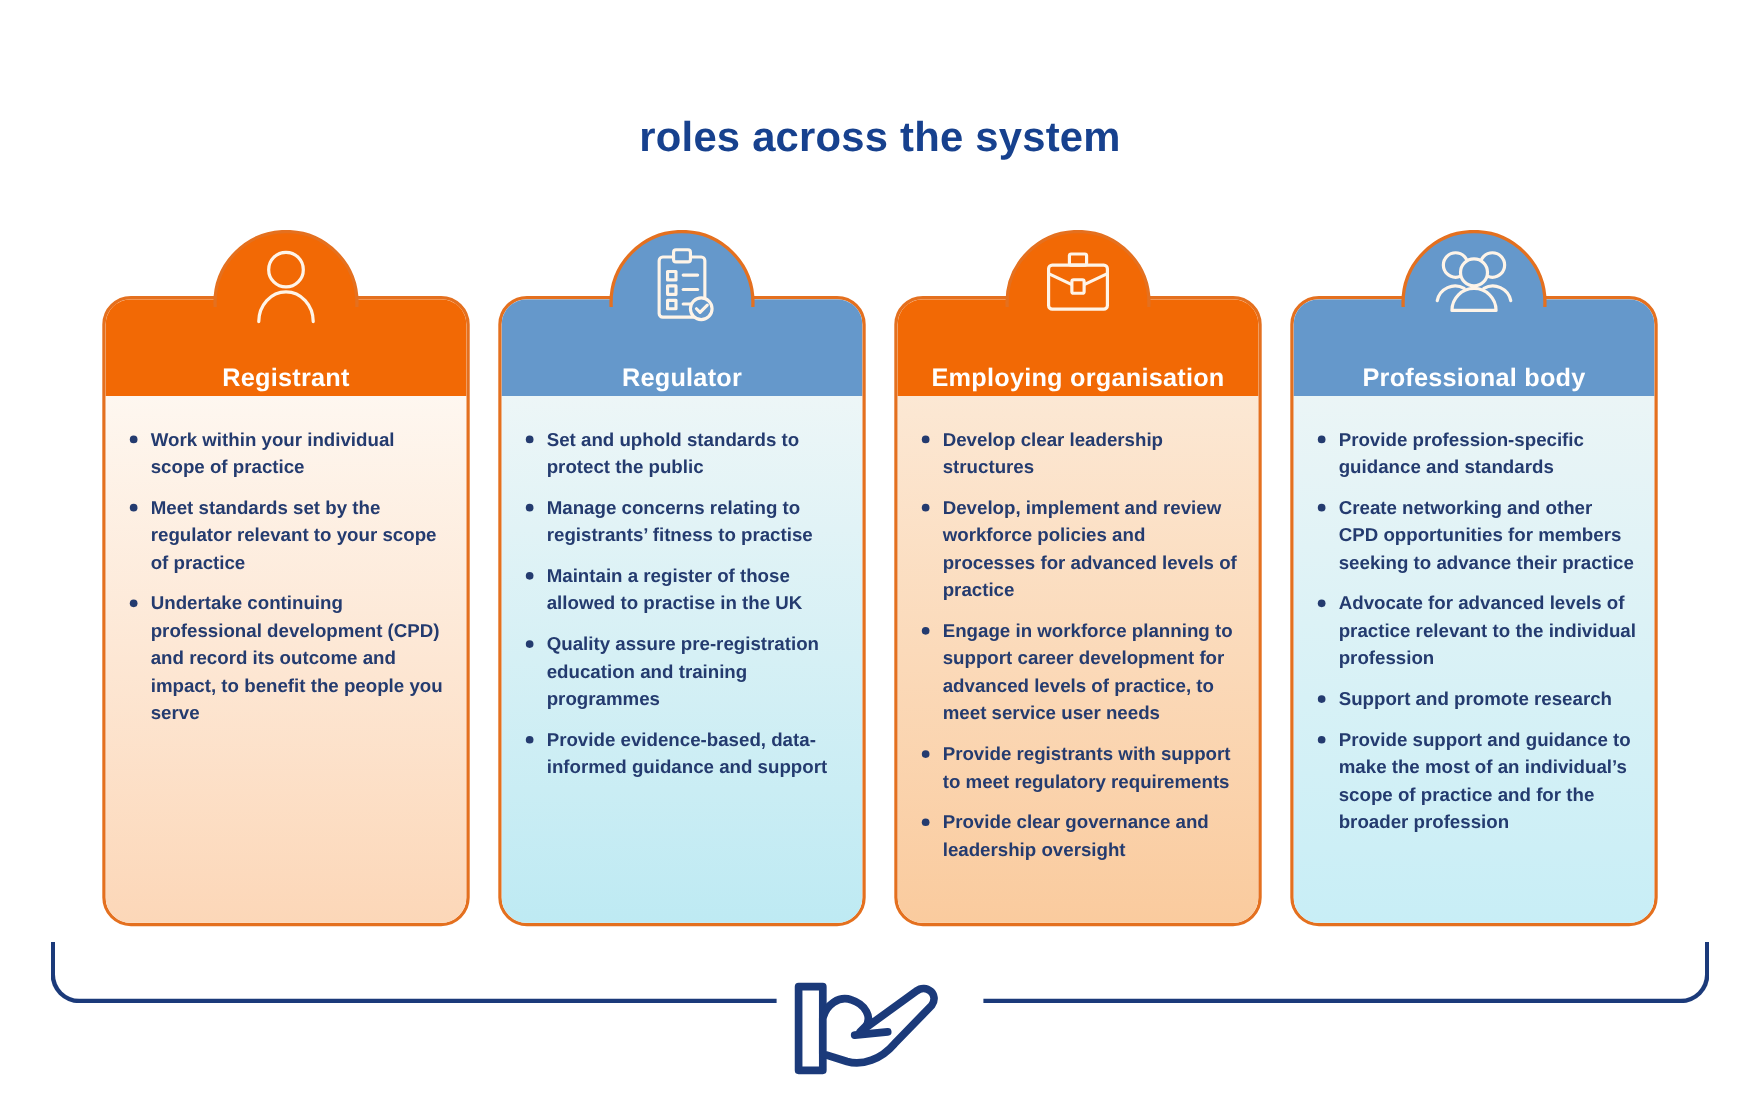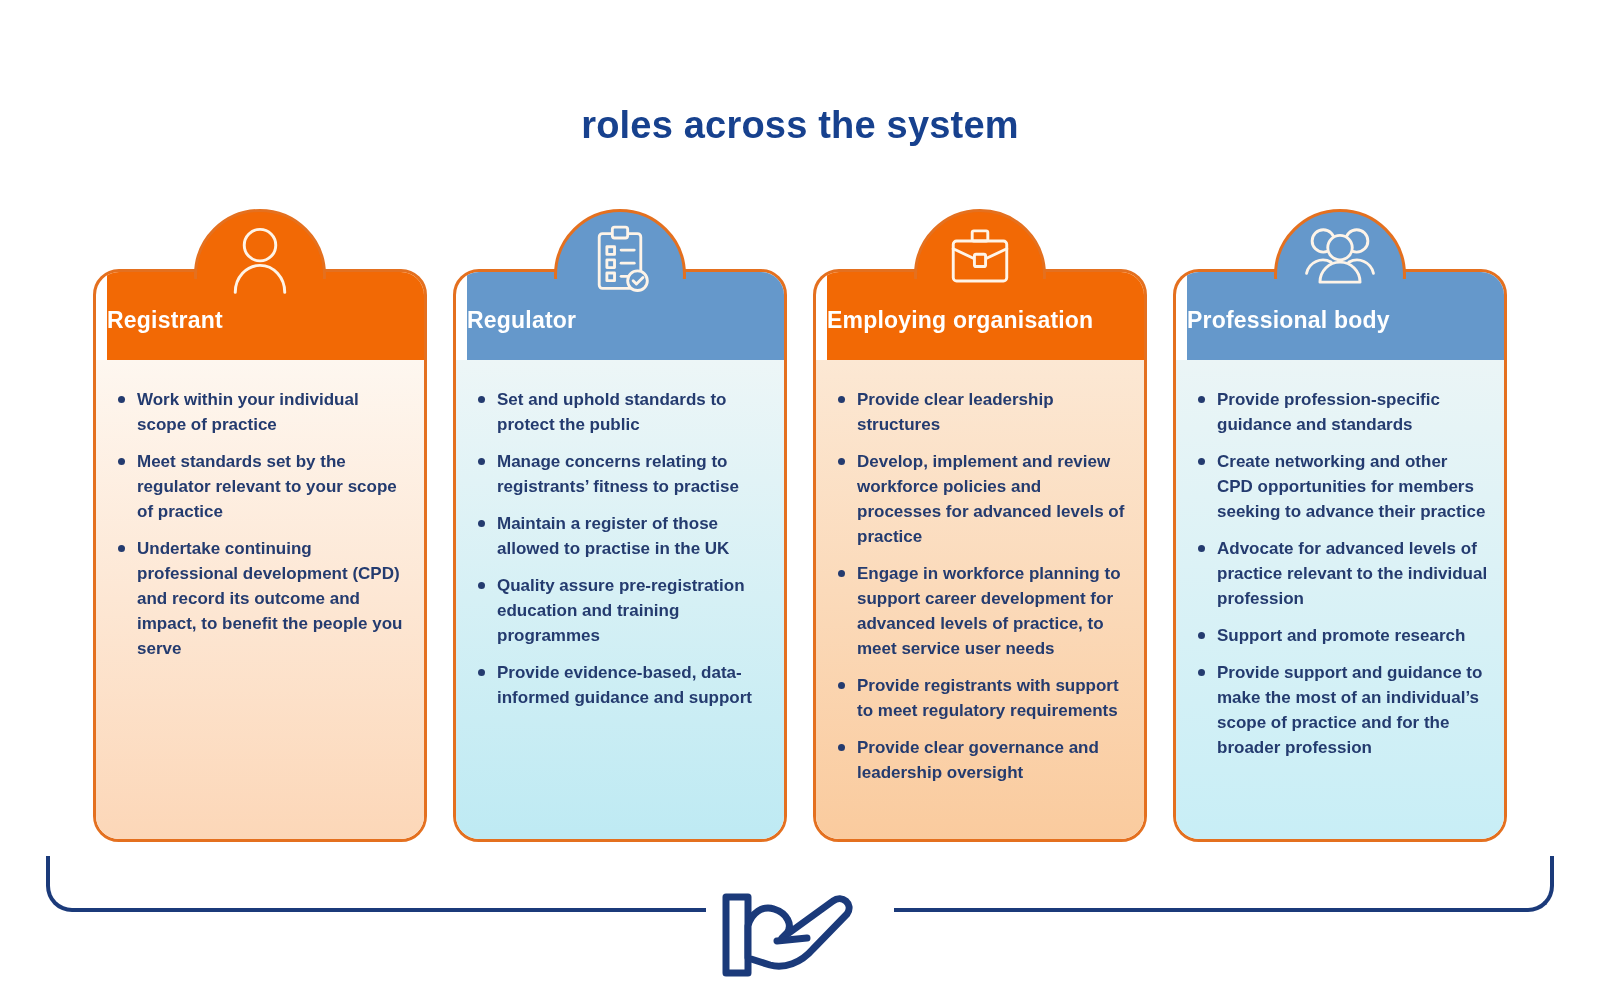--- a/index.html
+++ b/index.html
@@ -35,21 +35,21 @@
   .icon-wrap svg { stroke: #FEF4E8; fill: none; stroke-width: 2.6; stroke-linecap: round; stroke-linejoin: round; }
   .icon-wrap svg .occlude { fill: var(--header-bg); }
 
   .card-box {
     position: relative; z-index: 1; height: 573px; display: flex; flex-direction: column;
     border: 3px solid var(--card-border, #E4701F); border-radius: 26px; overflow: hidden;
     background: #fff;
   }
   .card-header {
     height: 88px; flex: 0 0 88px; background: var(--header-bg);
-    display: flex; align-items: flex-end; justify-content: flex-start; padding-bottom: 26px; margin-left: 11px;
+    display: flex; align-items: flex-end; justify-content: center; padding-bottom: 3px;
   }
   .card-header h2 { color: #ffffff; font-size: 23px; font-weight: bold; letter-spacing: 0.2px; }
 
   .card-body {
     flex: 1 1 auto;
     background: linear-gradient(to bottom, var(--body-top), var(--body-bottom));
     padding: 27px 16px 8px 17px;
   }
   .card-body ul { list-style: none; }
   .card-body li {
@@ -158,21 +158,21 @@
           <path d="M56 24 L37 33"></path>
           <rect x="27" y="29" width="10" height="11" rx="1.5" class="occlude"></rect>
         </svg>
       </div>
       <div class="card-box">
         <header class="card-header">
           <h2>Employing organisation</h2>
         </header>
         <div class="card-body">
           <ul>
-              <li>Provide clear leadership structures</li>
+              <li>Develop clear leadership structures</li>
               <li>Develop, implement and review workforce policies and processes for advanced levels of practice</li>
               <li>Engage in workforce planning to support career development for advanced levels of practice, to meet service user needs</li>
               <li>Provide registrants with support to meet regulatory requirements</li>
               <li>Provide clear governance and leadership oversight</li>
             </ul>
         </div>
       </div>
     </article>
 
     <article class="card" style="--header-bg: #6598CB; --body-top: #EBF5F6; --body-bottom: #C8EEF6;">

